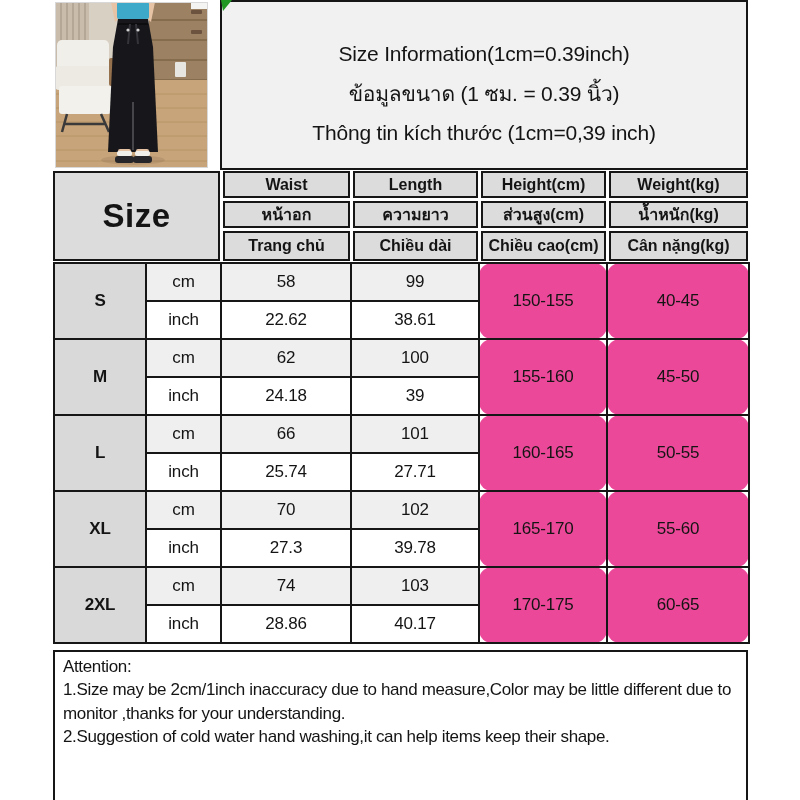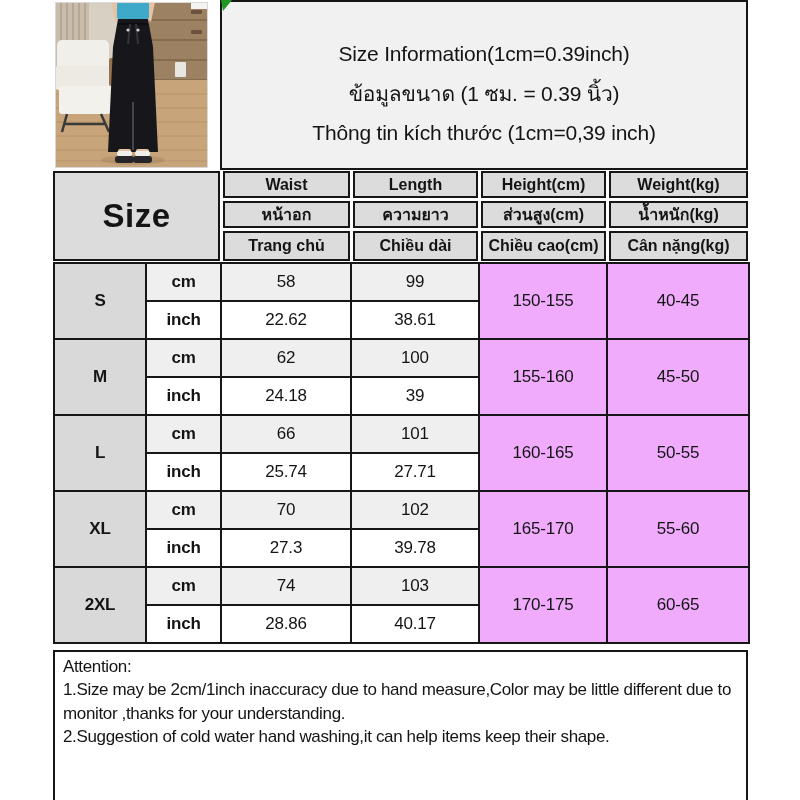--- a/index.html
+++ b/index.html
@@ -44,24 +44,24 @@
     position:absolute; left:53px; top:262px;
     border-collapse:collapse; table-layout:fixed; width:695px;
   }
   .data-table tr { height:38px; }
   .data-table td {
     border:2px solid #161616; padding:0;
     text-align:center; vertical-align:middle;
     font-size:17px; letter-spacing:-0.2px;
   }
   .c-size  { background:#d9d9d9; font-weight:bold; font-size:18px; }
-  .c-unit  { font-weight:bold; }
+  .c-unit  { font-weight:normal; }
   .bg-cm   { background:#efefef; }
   .bg-inch { background:#ffffff; }
-  .c-range { background:#f0abfc; }
+  .c-range { background:#ec4899;border-radius:13px; }
 
   
   .attention {
     position:absolute; left:53px; top:650px; width:695px; height:156px;
     box-sizing:border-box; border:2px solid #161616; background:#ffffff;
     padding:3px 8px 6px 8px;
     font-size:17px; line-height:1.38; letter-spacing:-0.35px;
   }
 </style>
 </head>

